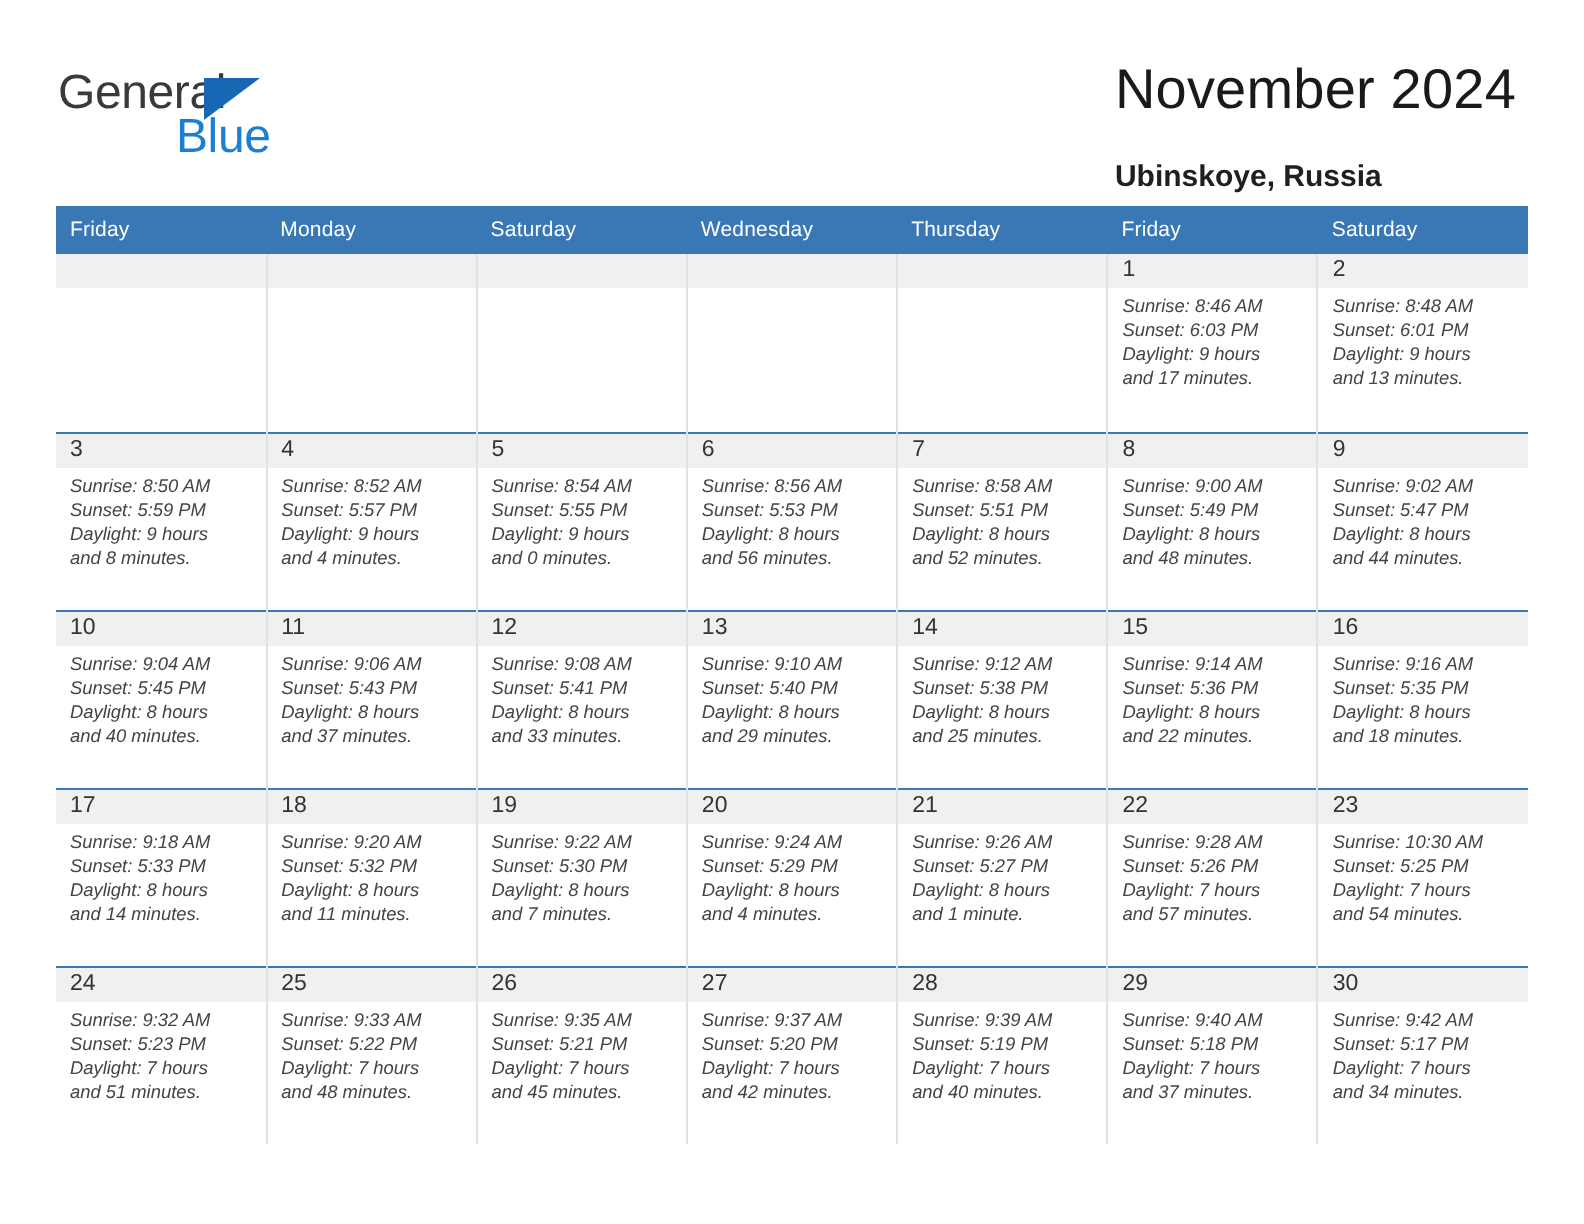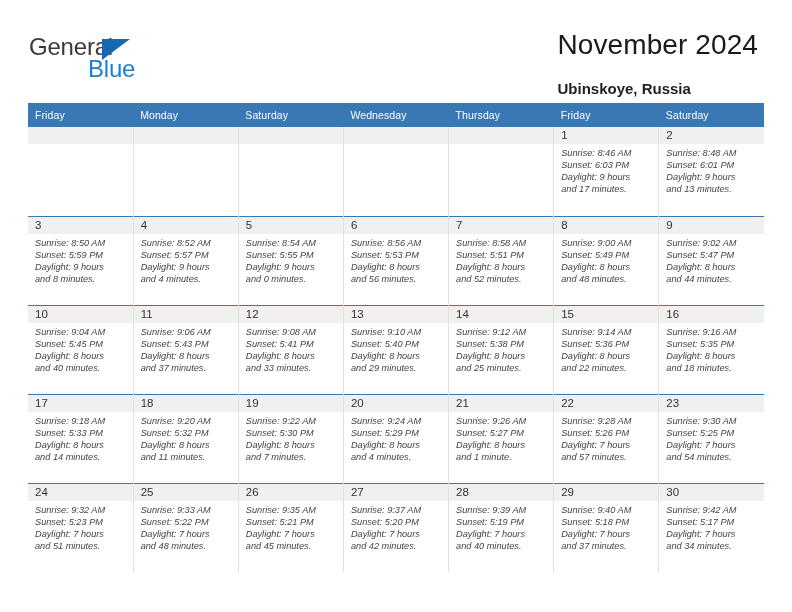--- a/index.html
+++ b/index.html
@@ -349,21 +349,21 @@
         </td>
         <td>
           <span class="daynum">22</span>
           <div class="info">Sunrise: 9:28 AM
 Sunset: 5:26 PM
 Daylight: 7 hours
 and 57 minutes.</div>
         </td>
         <td>
           <span class="daynum">23</span>
-          <div class="info">Sunrise: 9:30 AM
+          <div class="info">Sunrise: 10:30 AM
 Sunset: 5:25 PM
 Daylight: 7 hours
 and 54 minutes.</div>
         </td>
       </tr>
 
       <tr class="week">
         <td>
           <span class="daynum">24</span>
           <div class="info">Sunrise: 9:32 AM

